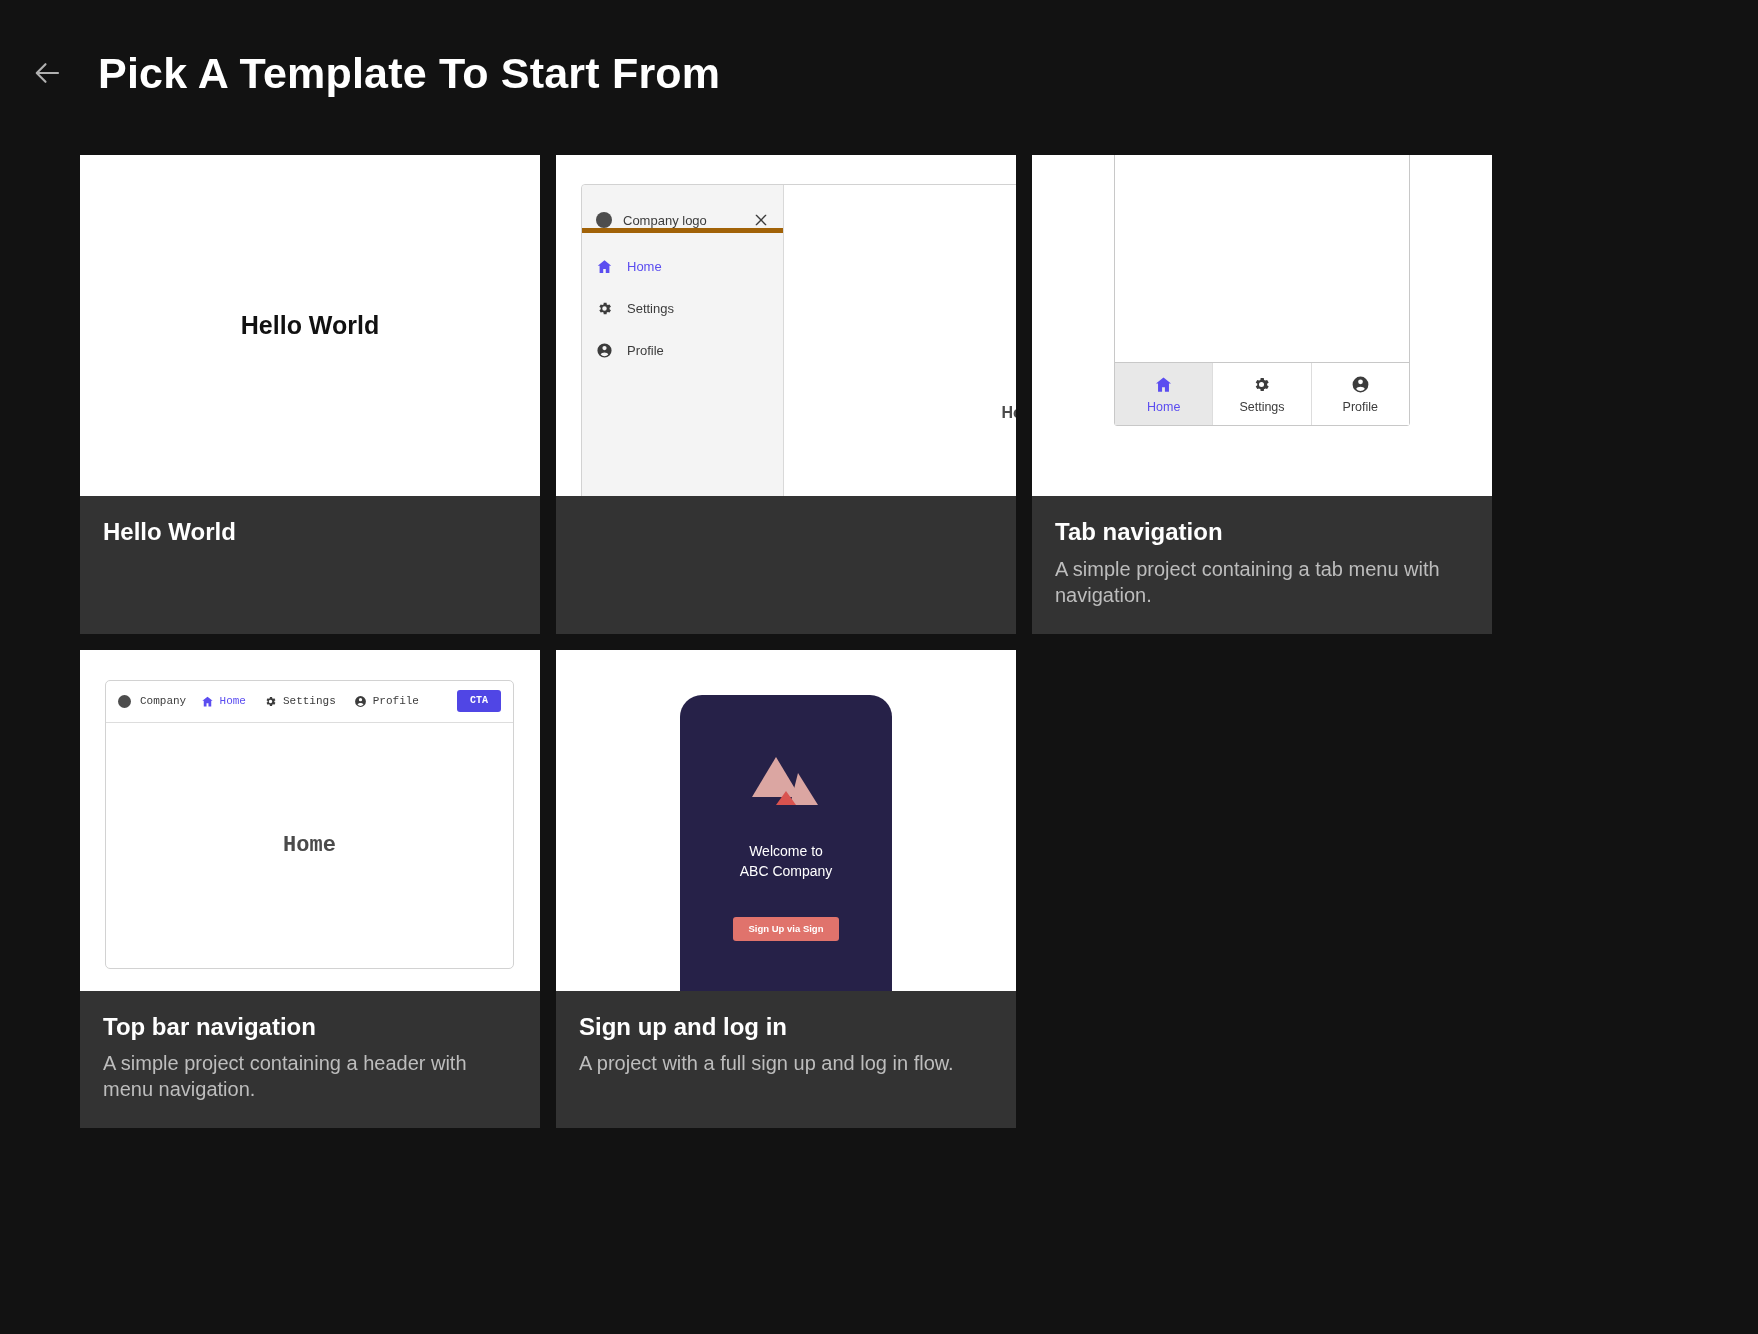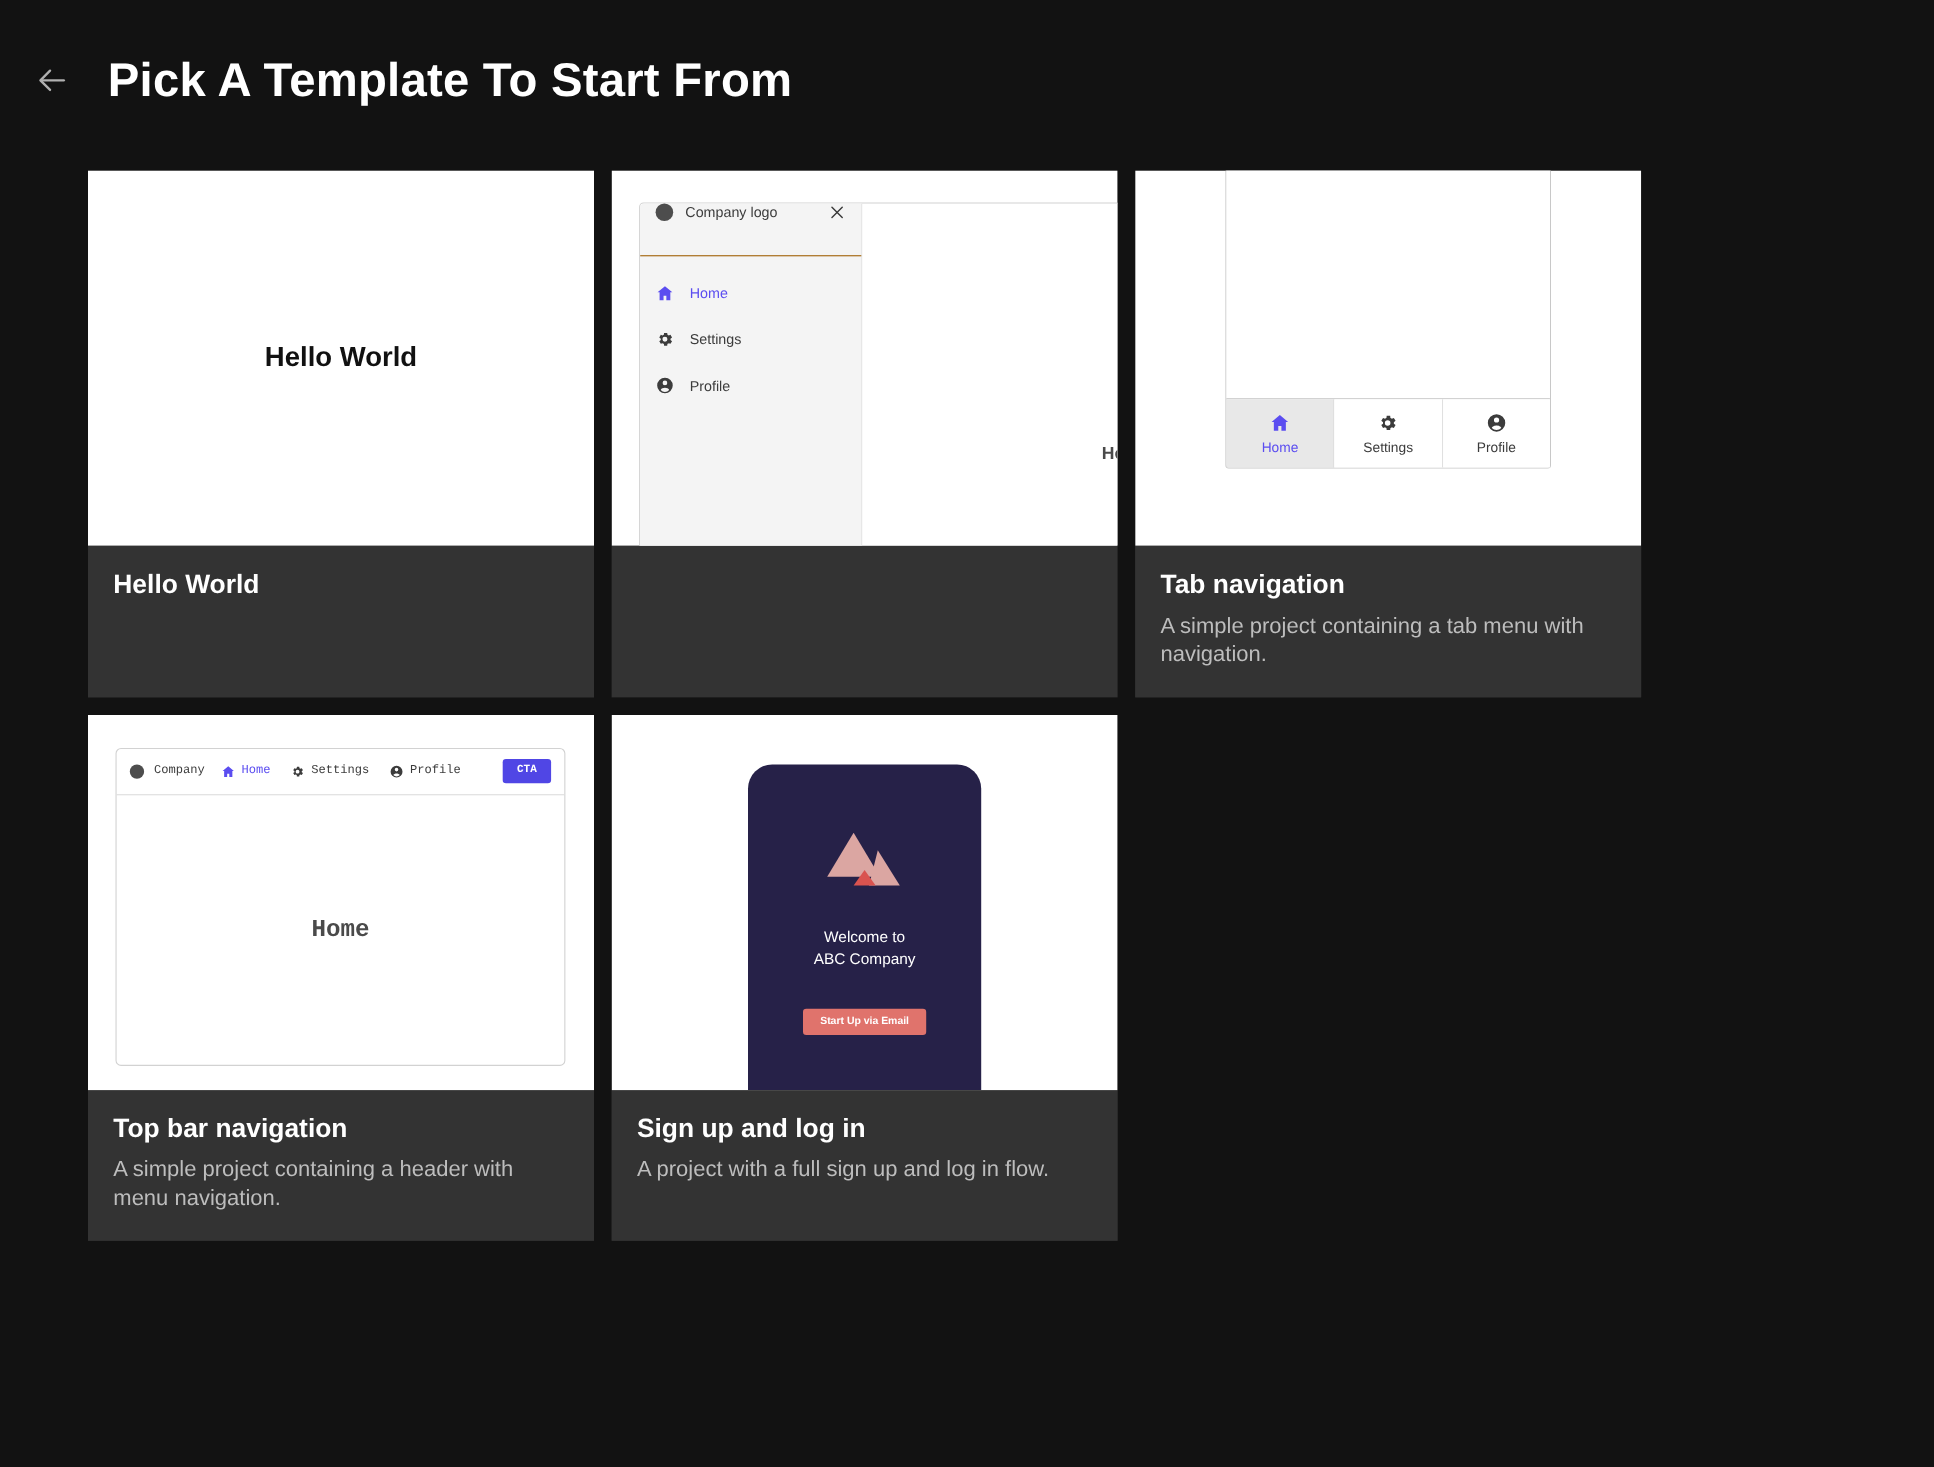--- a/index.html
+++ b/index.html
@@ -101,23 +101,23 @@
   .sb-panel {
     width: 202px;
     background: #f4f4f4;
     border-right: 1px solid #d9d9d9;
     border-radius: 4px 0 0 4px;
     flex: 0 0 auto;
   }
   .sb-logo-row {
     height: 48px;
     display: flex;
-    align-items: flex-start;
+    align-items: flex-end;
     padding: 0 14px;
-    border-bottom: 1px solid #a16207;
+    border-bottom: 5px solid #a16207;
   }
   .sb-logo-dot {
     width: 16px; height: 16px;
     background: #4d4d4d;
     border-radius: 50%;
     flex: 0 0 auto;
   }
   .sb-logo-text {
     margin-left: 11px;
     font-size: 13px;
@@ -439,21 +439,21 @@
           <svg width="80" height="64" viewBox="0 0 80 64">
             <polygon points="30,0 54,40 42,40 18,40 6,40" fill="#dba6a2"></polygon>
             <polygon points="52,16 72,48 44,48" fill="#dba6a2"></polygon>
             <polygon points="40,34 50,48 30,48" fill="#d9534f"></polygon>
           </svg>
         </span>
         <div class="phone-welcome">
           <div>Welcome to</div>
           <div>ABC Company</div>
         </div>
-        <div class="phone-cta">Start Up via Email</div>
+        <div class="phone-cta">Sign Up via Sign</div>
       </div>
     </div>
     <div class="card-caption">
       <div class="card-title">Sign up and log in</div>
       <div class="card-desc">A project with a full sign up and log in flow.</div>
     </div>
   </div>
 
 </div>
 

